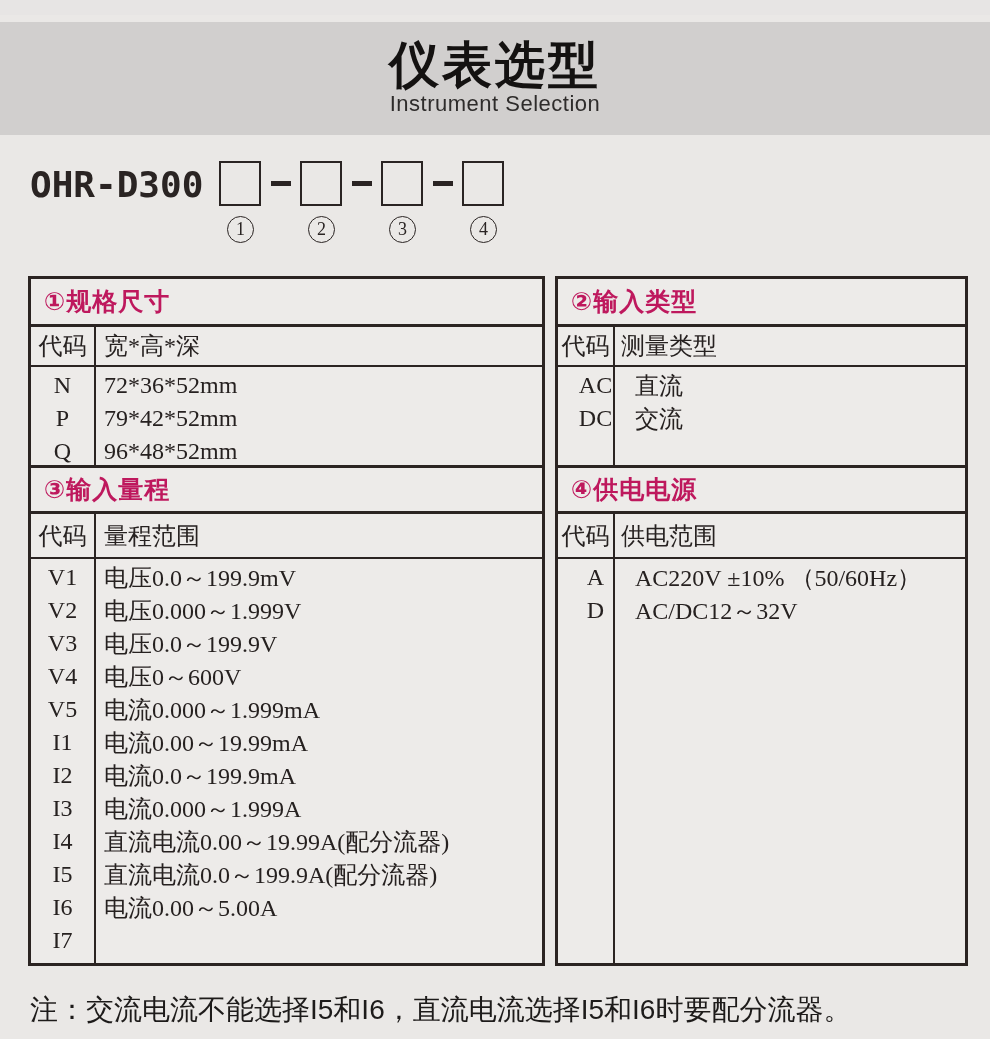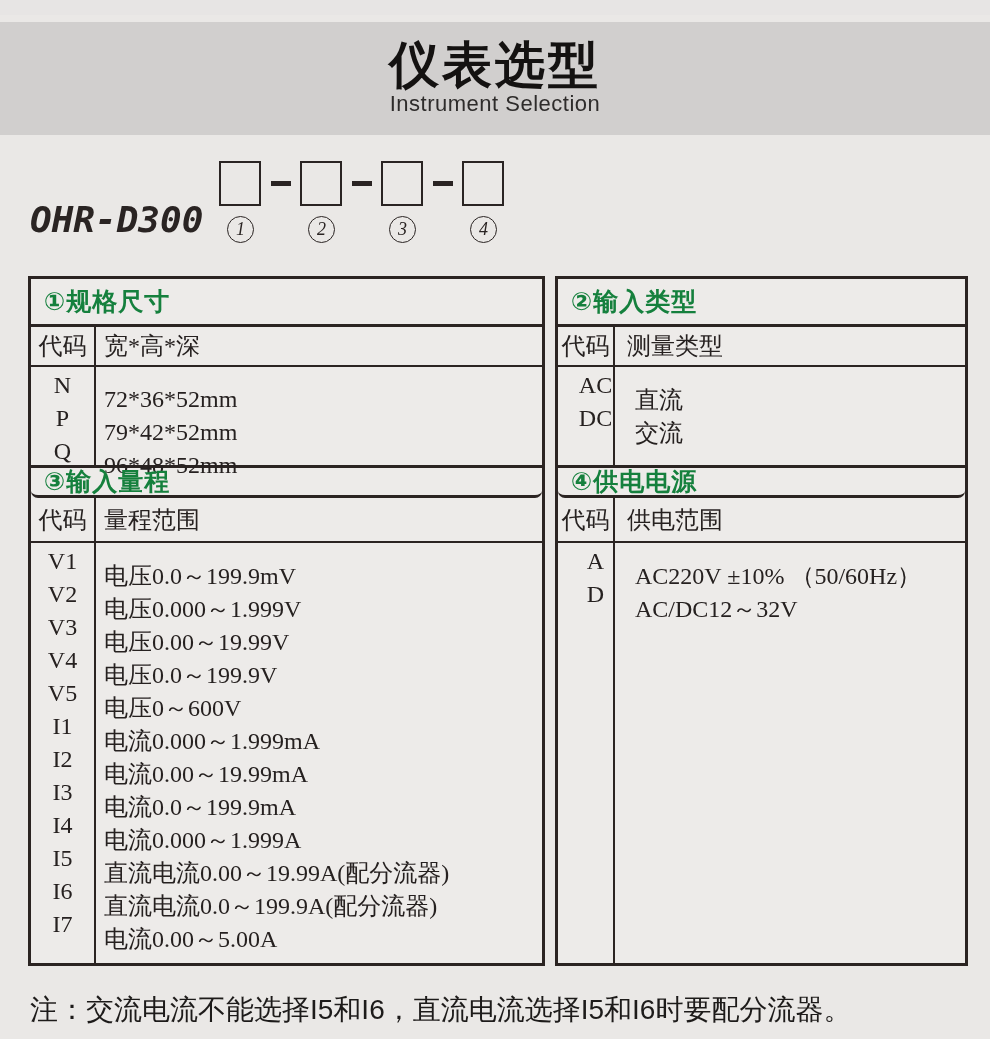--- a/index.html
+++ b/index.html
@@ -12,58 +12,58 @@
   .page{position:relative;width:990px;height:1039px;background:#eae8e6;overflow:hidden;color:#262120;}
 
   
   .topstrip{position:absolute;left:0;top:0;width:990px;height:15px;background:#e7e5e4;}
   .banner{position:absolute;left:0;top:22px;width:990px;height:113px;background:#d1cfce;
           display:flex;flex-direction:column;align-items:center;justify-content:flex-start;}
   .title{margin-top:16px;font-size:50px;font-weight:700;letter-spacing:3px;color:#141211;line-height:54px;}
   .subtitle{font-size:22px;font-weight:400;color:#2e2c2b;letter-spacing:0.5px;line-height:22px;margin-top:1px;}
 
   
-  .model-row{position:absolute;left:30px;top:161px;display:flex;align-items:flex-end;font-style:italic;}
+  .model-row{position:absolute;left:30px;top:161px;display:flex;align-items:flex-start;}
   .model-text{font-family:"DejaVu Sans Mono","Liberation Mono",monospace;font-weight:700;
               font-size:36px;line-height:47px;color:#2a2423;margin-right:16px;letter-spacing:0;}
   .slots{display:flex;align-items:flex-start;}
   .slot{display:flex;flex-direction:column;align-items:center;width:42px;}
   .box{width:42px;height:45px;border:2.5px solid #2a2423;box-sizing:border-box;background:transparent;}
   .num-circle{margin-top:10px;width:27px;height:27px;border:1.5px solid #2a2423;border-radius:50%;
               box-sizing:border-box;display:flex;align-items:center;justify-content:center;
               font-family:"Liberation Serif","DejaVu Serif",serif;font-size:18px;color:#2a2423;}
   .dash{width:20px;height:5px;background:#2a2423;margin:20px 9.5px 0 9.5px;}
 
   
   .tbl{position:absolute;top:276px;height:690px;background:#edebe9;border:3px solid #2b2422;
        box-sizing:border-box;display:flex;flex-direction:column;}
   .tbl-left{left:28px;width:517px;}
   .tbl-right{left:555px;width:413px;}
 
   .sec{height:48px;box-sizing:border-box;border-bottom:3px solid #2b2422;display:flex;align-items:center;
-       padding-left:13px;font-weight:700;font-size:25px;color:#15803d;letter-spacing:1px;}
+       padding-left:13px;font-weight:700;font-size:25px;color:#be185d;letter-spacing:1px;}
   .hdr{height:40px;box-sizing:border-box;border-bottom:2px solid #2b2422;display:flex;
        font-family:"Liberation Serif","DejaVu Serif",serif;font-size:24px;}
   .data{box-sizing:border-box;display:flex;font-family:"Liberation Serif","DejaVu Serif",serif;font-size:24px;}
   .data1{height:101px;border-bottom:3px solid #2b2422;}
   .data2{flex:1;}
-  .sec2{height:30px;border-radius:7px;}
+  .sec2{height:46px;}
   .hdr2{height:45px;}
 
   .cell-code{box-sizing:border-box;border-right:2px solid #2b2422;display:flex;align-items:center;justify-content:center;}
   .cell-val{flex:1;display:flex;align-items:center;}
   .tbl-left .cell-code{width:65px;}
   .tbl-right .cell-code{width:57px;}
   .tbl-left .cell-val{padding-left:8px;}
-  .tbl-right .cell-val{padding-left:12px;}
+  .tbl-right .cell-val{padding-left:6px;}
 
   .code-col{box-sizing:border-box;border-right:2px solid #2b2422;padding-top:2px;}
   .tbl-left .code-col{width:65px;}
   .tbl-right .code-col{width:57px;padding-left:20px;}
-  .val-col{flex:1;padding-top:16px;}
+  .val-col{flex:1;padding-top:2px;}
   .tbl-left .val-col{padding-left:8px;}
   .tbl-right .val-col{padding-left:20px;}
   .ln{height:33px;display:flex;align-items:center;white-space:nowrap;}
   .code-col .ln{justify-content:center;}
 
   
   .note{position:absolute;left:30px;top:991px;font-size:28px;font-weight:500;color:#1d1b1a;white-space:nowrap;}
 </style>
 </head>
 <body>
@@ -137,21 +137,20 @@
         <div class="ln">I2</div>
         <div class="ln">I3</div>
         <div class="ln">I4</div>
         <div class="ln">I5</div>
         <div class="ln">I6</div>
         <div class="ln">I7</div>
       </div>
       <div class="val-col">
         <div class="ln">电压0.0～199.9mV</div>
         <div class="ln">电压0.000～1.999V</div>
-        <div class="ln">电压0.00～19.99V</div>
         <div class="ln">电压0.0～199.9V</div>
         <div class="ln">电压0～600V</div>
         <div class="ln">电流0.000～1.999mA</div>
         <div class="ln">电流0.00～19.99mA</div>
         <div class="ln">电流0.0～199.9mA</div>
         <div class="ln">电流0.000～1.999A</div>
         <div class="ln">直流电流0.00～19.99A(配分流器)</div>
         <div class="ln">直流电流0.0～199.9A(配分流器)</div>
         <div class="ln">电流0.00～5.00A</div>
       </div>

